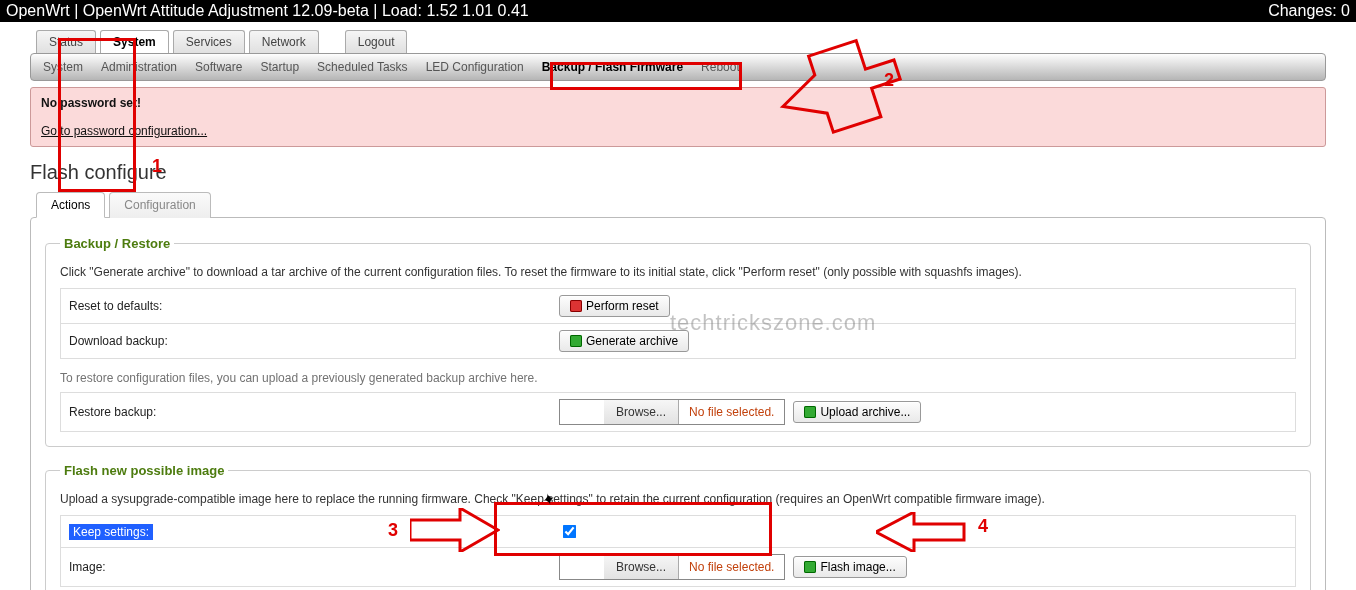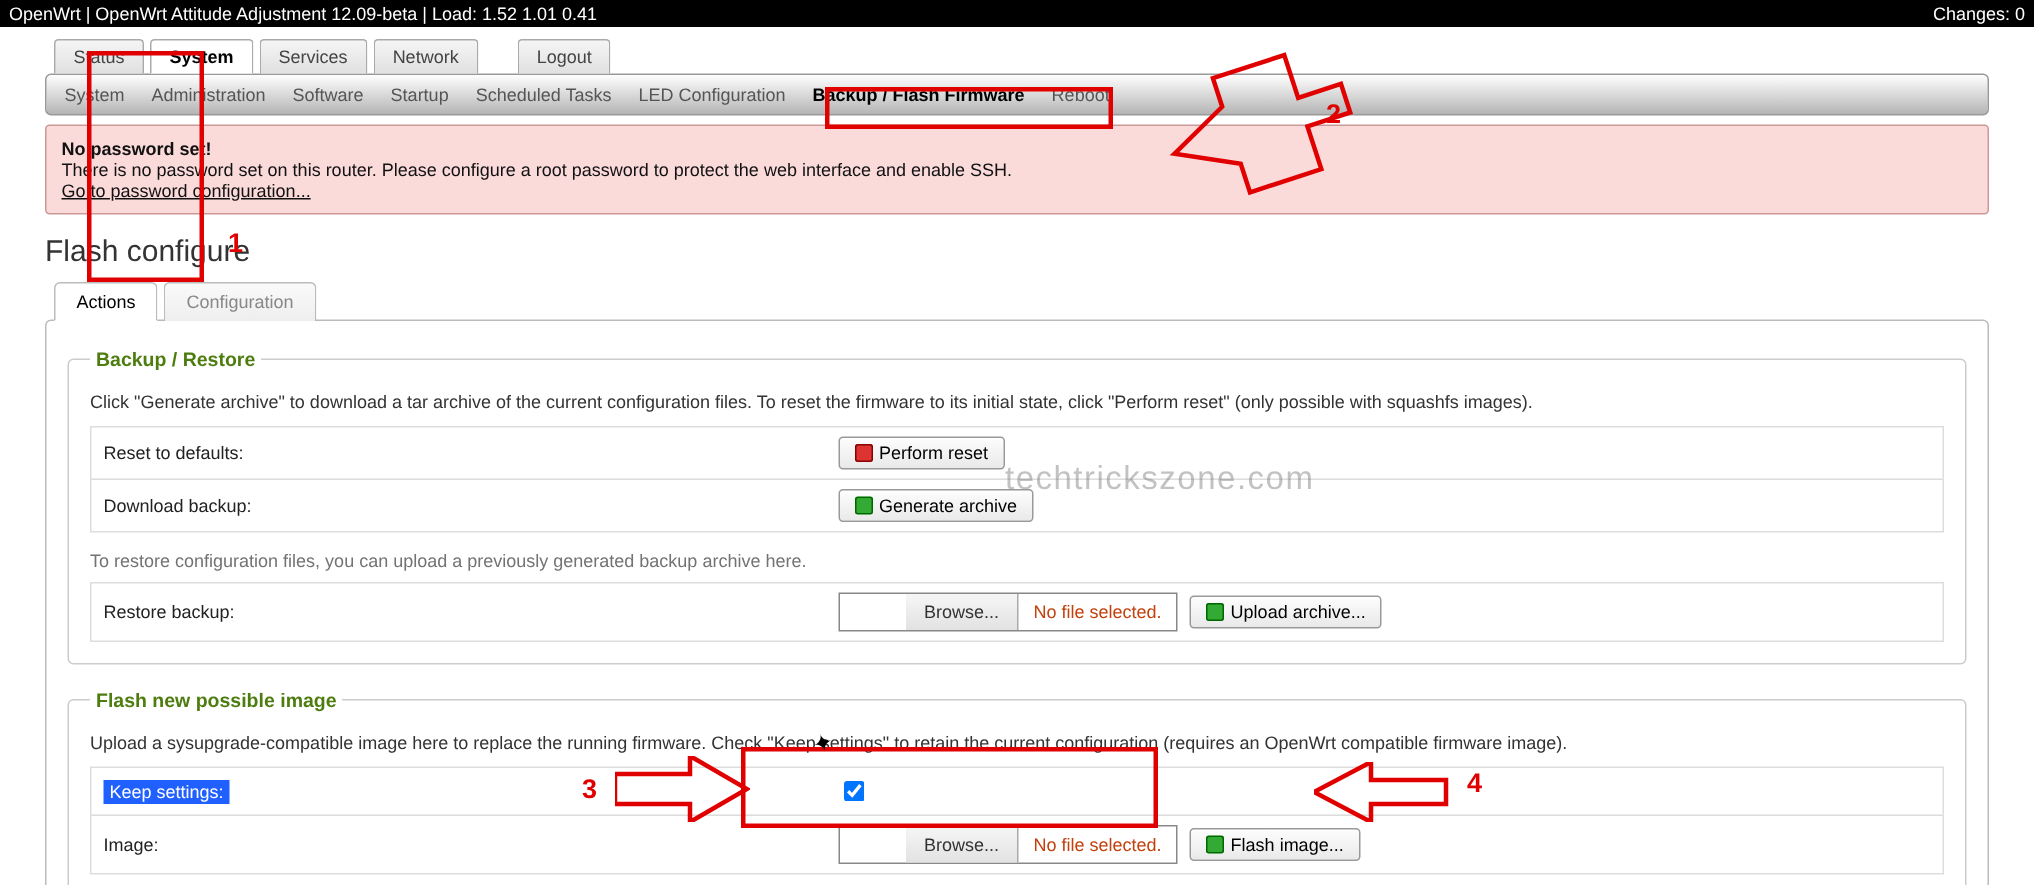--- a/index.html
+++ b/index.html
@@ -7,21 +7,21 @@
     margin: 0;
     font-family: Verdana, Arial, sans-serif;
     font-size: 12px;
     background: #fff;
     color: #333;
     width: 1356px;
   }
   .topbar {
     background: #000;
     color: #fff;
-    font-size: 12px;
+    font-size: 16px;
     padding: 2px 6px;
     display: flex;
     justify-content: space-between;
     font-family: Arial, sans-serif;
   }
   .content-wrap { padding: 0 30px; }
   .maintabs {
     display: flex;
     gap: 4px;
     align-items: center;
@@ -213,21 +213,21 @@
     <span class="stab">Software</span>
     <span class="stab">Startup</span>
     <span class="stab">Scheduled Tasks</span>
     <span class="stab">LED Configuration</span>
     <span class="stab active">Backup / Flash Firmware</span>
     <span class="stab">Reboot</span>
   </div>
 
   <div class="warnbox">
     <b>No password set!</b><br>
-    <span>There is no password set on this router. Please configure a root password to protect the web interface and enable SSH.</span><br>
+    <br>
     <span class="link">Go to password configuration...</span>
   </div>
 
   <h2 class="pagetitle">Flash configure</h2>
 
   <div class="innertabs">
     <div class="itab active">Actions</div>
     <div class="itab">Configuration</div>
   </div>
 

